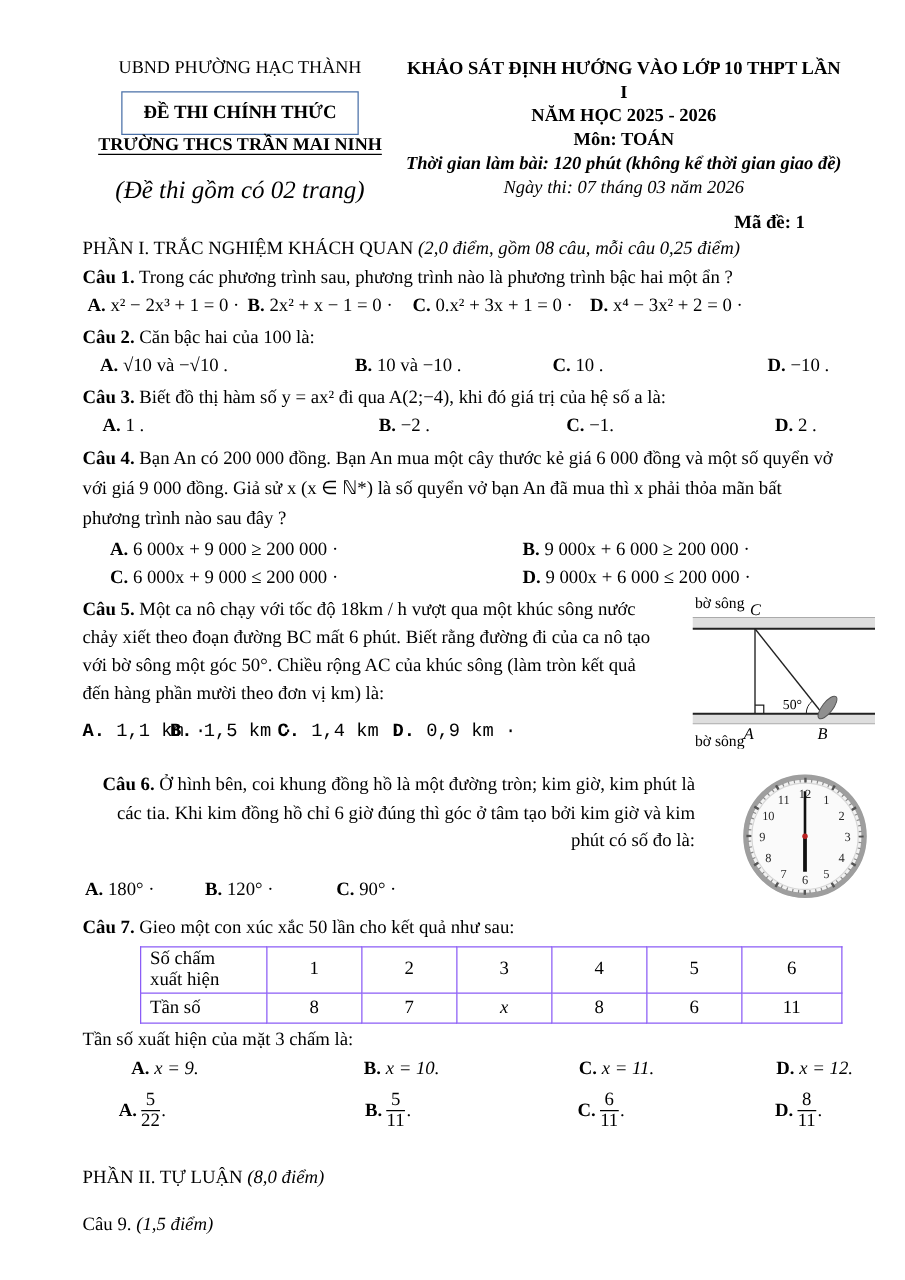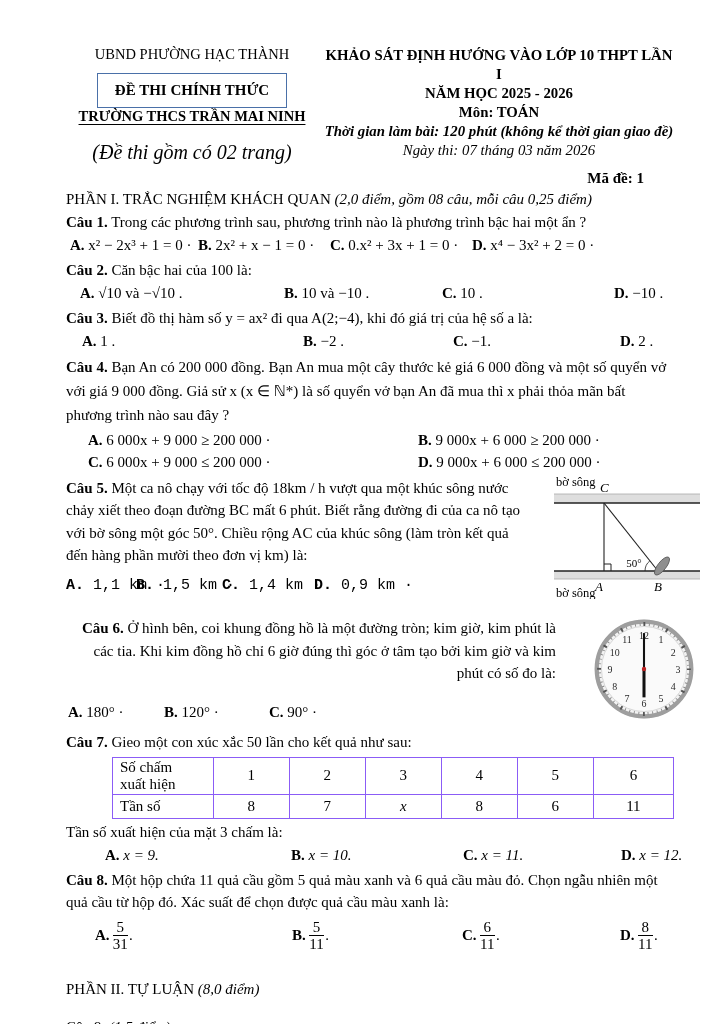--- a/index.html
+++ b/index.html
@@ -214,23 +214,22 @@
   </tbody>
     </table>
   <p class="qp">Tần số xuất hiện  của mặt 3 chấm là:</p>
   <div class="opts q7opts">
     <span class="opt"><span class="okey">A.</span> <span class="i">x = 9.</span></span>
     <span class="opt"><span class="okey">B.</span> <span class="i">x = 10.</span></span>
     <span class="opt"><span class="okey">C.</span> <span class="i">x = 11.</span></span>
     <span class="opt"><span class="okey">D.</span> <span class="i">x = 12.</span></span>
   </div>
 
-  <p class="qp"><b>Câu 8.</b> <span>Một hộp chứa 11 quả cầu gồm 5 quả màu xanh  và 6 quả cầu màu đỏ. Chọn ngẫu nhiên một quả cầu từ hộp đó. Xác suất để chọn được quả cầu màu xanh là:</span></p>
   <div class="opts q8opts">
-    <span class="opt"><span class="okey">A.</span><span class="frac"><span class="num">5</span><span class="den">31</span></span><span>.</span></span>
+    <span class="opt"><span class="okey">A.</span><span class="frac"><span class="num">5</span><span class="den">22</span></span><span>.</span></span>
     <span class="opt"><span class="okey">B.</span><span class="frac"><span class="num">5</span><span class="den">11</span></span><span>.</span></span>
     <span class="opt"><span class="okey">C.</span><span class="frac"><span class="num">6</span><span class="den">11</span></span><span>.</span></span>
     <span class="opt"><span class="okey">D.</span><span class="frac"><span class="num">8</span><span class="den">11</span></span><span>.</span></span>
   </div>
 
   <div class="p2head">
     <span class="b">PHẦN II. TỰ LUẬN</span>
     <span class="i">(8,0 điểm)</span>
   </div>
 

